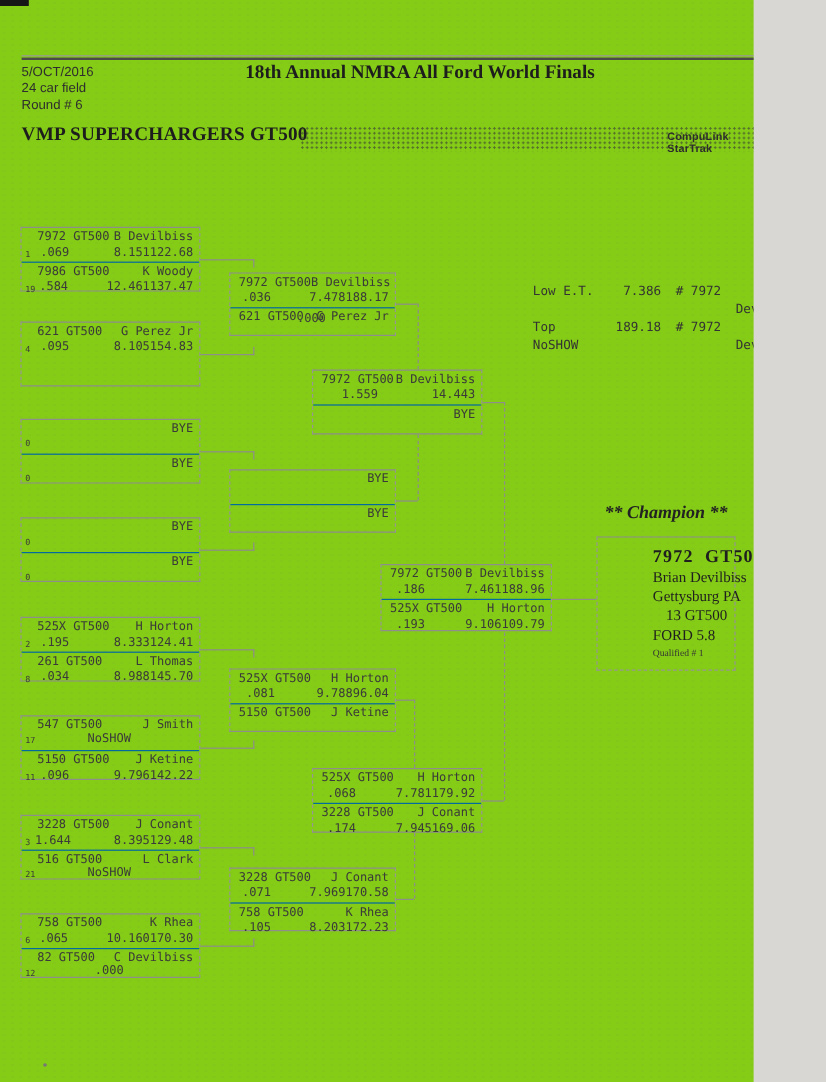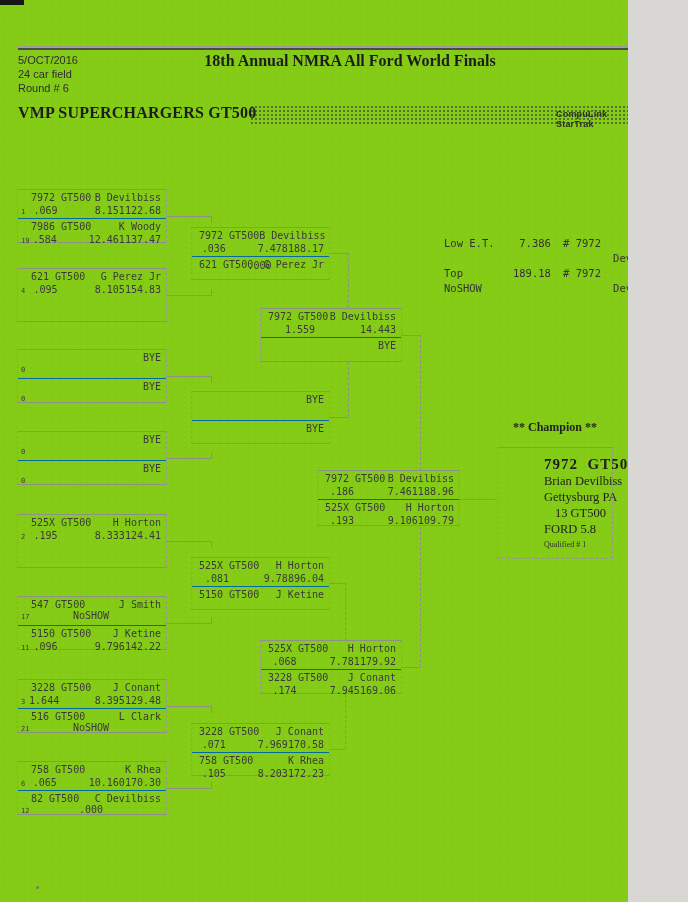--- a/index.html
+++ b/index.html
@@ -47,21 +47,21 @@
   .vd{position:absolute;width:0;border-left:1px dashed #8e8e8b;}
   
   .stats{position:absolute;left:428px;top:236px;width:230px;font:10.5px/15px "DejaVu Sans Mono",monospace;color:#333;margin-left:16px;}
   .stats .row{display:flex;}
   .stats .lbl{width:64px;}
   .stats .val{width:46px;text-align:right;}
   .stats .carn{width:64px;text-align:center;}
   .stats .drv{flex:1;text-align:right;padding-right:4px;}
   
   .champ-heading{position:absolute;left:497px;top:420px;width:116px;text-align:center;
-    font-family:"Liberation Serif",serif;font-weight:bold;font-size:12px;color:#222;}
+    font-family:"Liberation Serif",serif;font-style:italic;font-weight:bold;font-size:15px;color:#222;}
   .champ-box{position:absolute;left:497px;top:447px;width:116px;height:112px;box-sizing:border-box;
     border:1px dashed #979794;border-top:1px solid #8e8e8b;
     font-family:"Liberation Serif",serif;color:#1f1f1f;padding:7px 4px 0 46px;}
   .champ-box .car{font-size:15px;font-weight:bold;letter-spacing:1px;line-height:18px;white-space:pre;}
   .champ-box .line{font-size:12.5px;line-height:16px;white-space:nowrap;}
   .champ-box .right{text-align:right;padding-right:2px;}
   .champ-box .qual{font-size:8px;line-height:12px;margin-top:2px;color:#333;}
 </style>
 </head>
 <body>
@@ -203,20 +203,32 @@
     <div class="entry">
       <div class="r1">
           <span class="car">525X GT500</span>
           <span class="drv">H Horton</span>
         </div>
       <div class="r2">
           <span class="lane">2</span>
           <span class="rt">.195</span>
           <span class="et">8.333</span>
           <span class="mph">124.41</span>
+        </div>
+    </div>
+    <div class="entry">
+      <div class="r1">
+          <span class="car">261 GT500</span>
+          <span class="drv">L Thomas</span>
+        </div>
+      <div class="r2">
+          <span class="lane">8</span>
+          <span class="rt">.034</span>
+          <span class="et">8.988</span>
+          <span class="mph">145.70</span>
         </div>
     </div>
   </div>
 
   <div class="match" style="left:17px;top:596px;width:150px;height:54px">
     <div class="entry">
       <div class="r1">
           <span class="car">547 GT500</span>
           <span class="drv">J Smith</span>
         </div>

